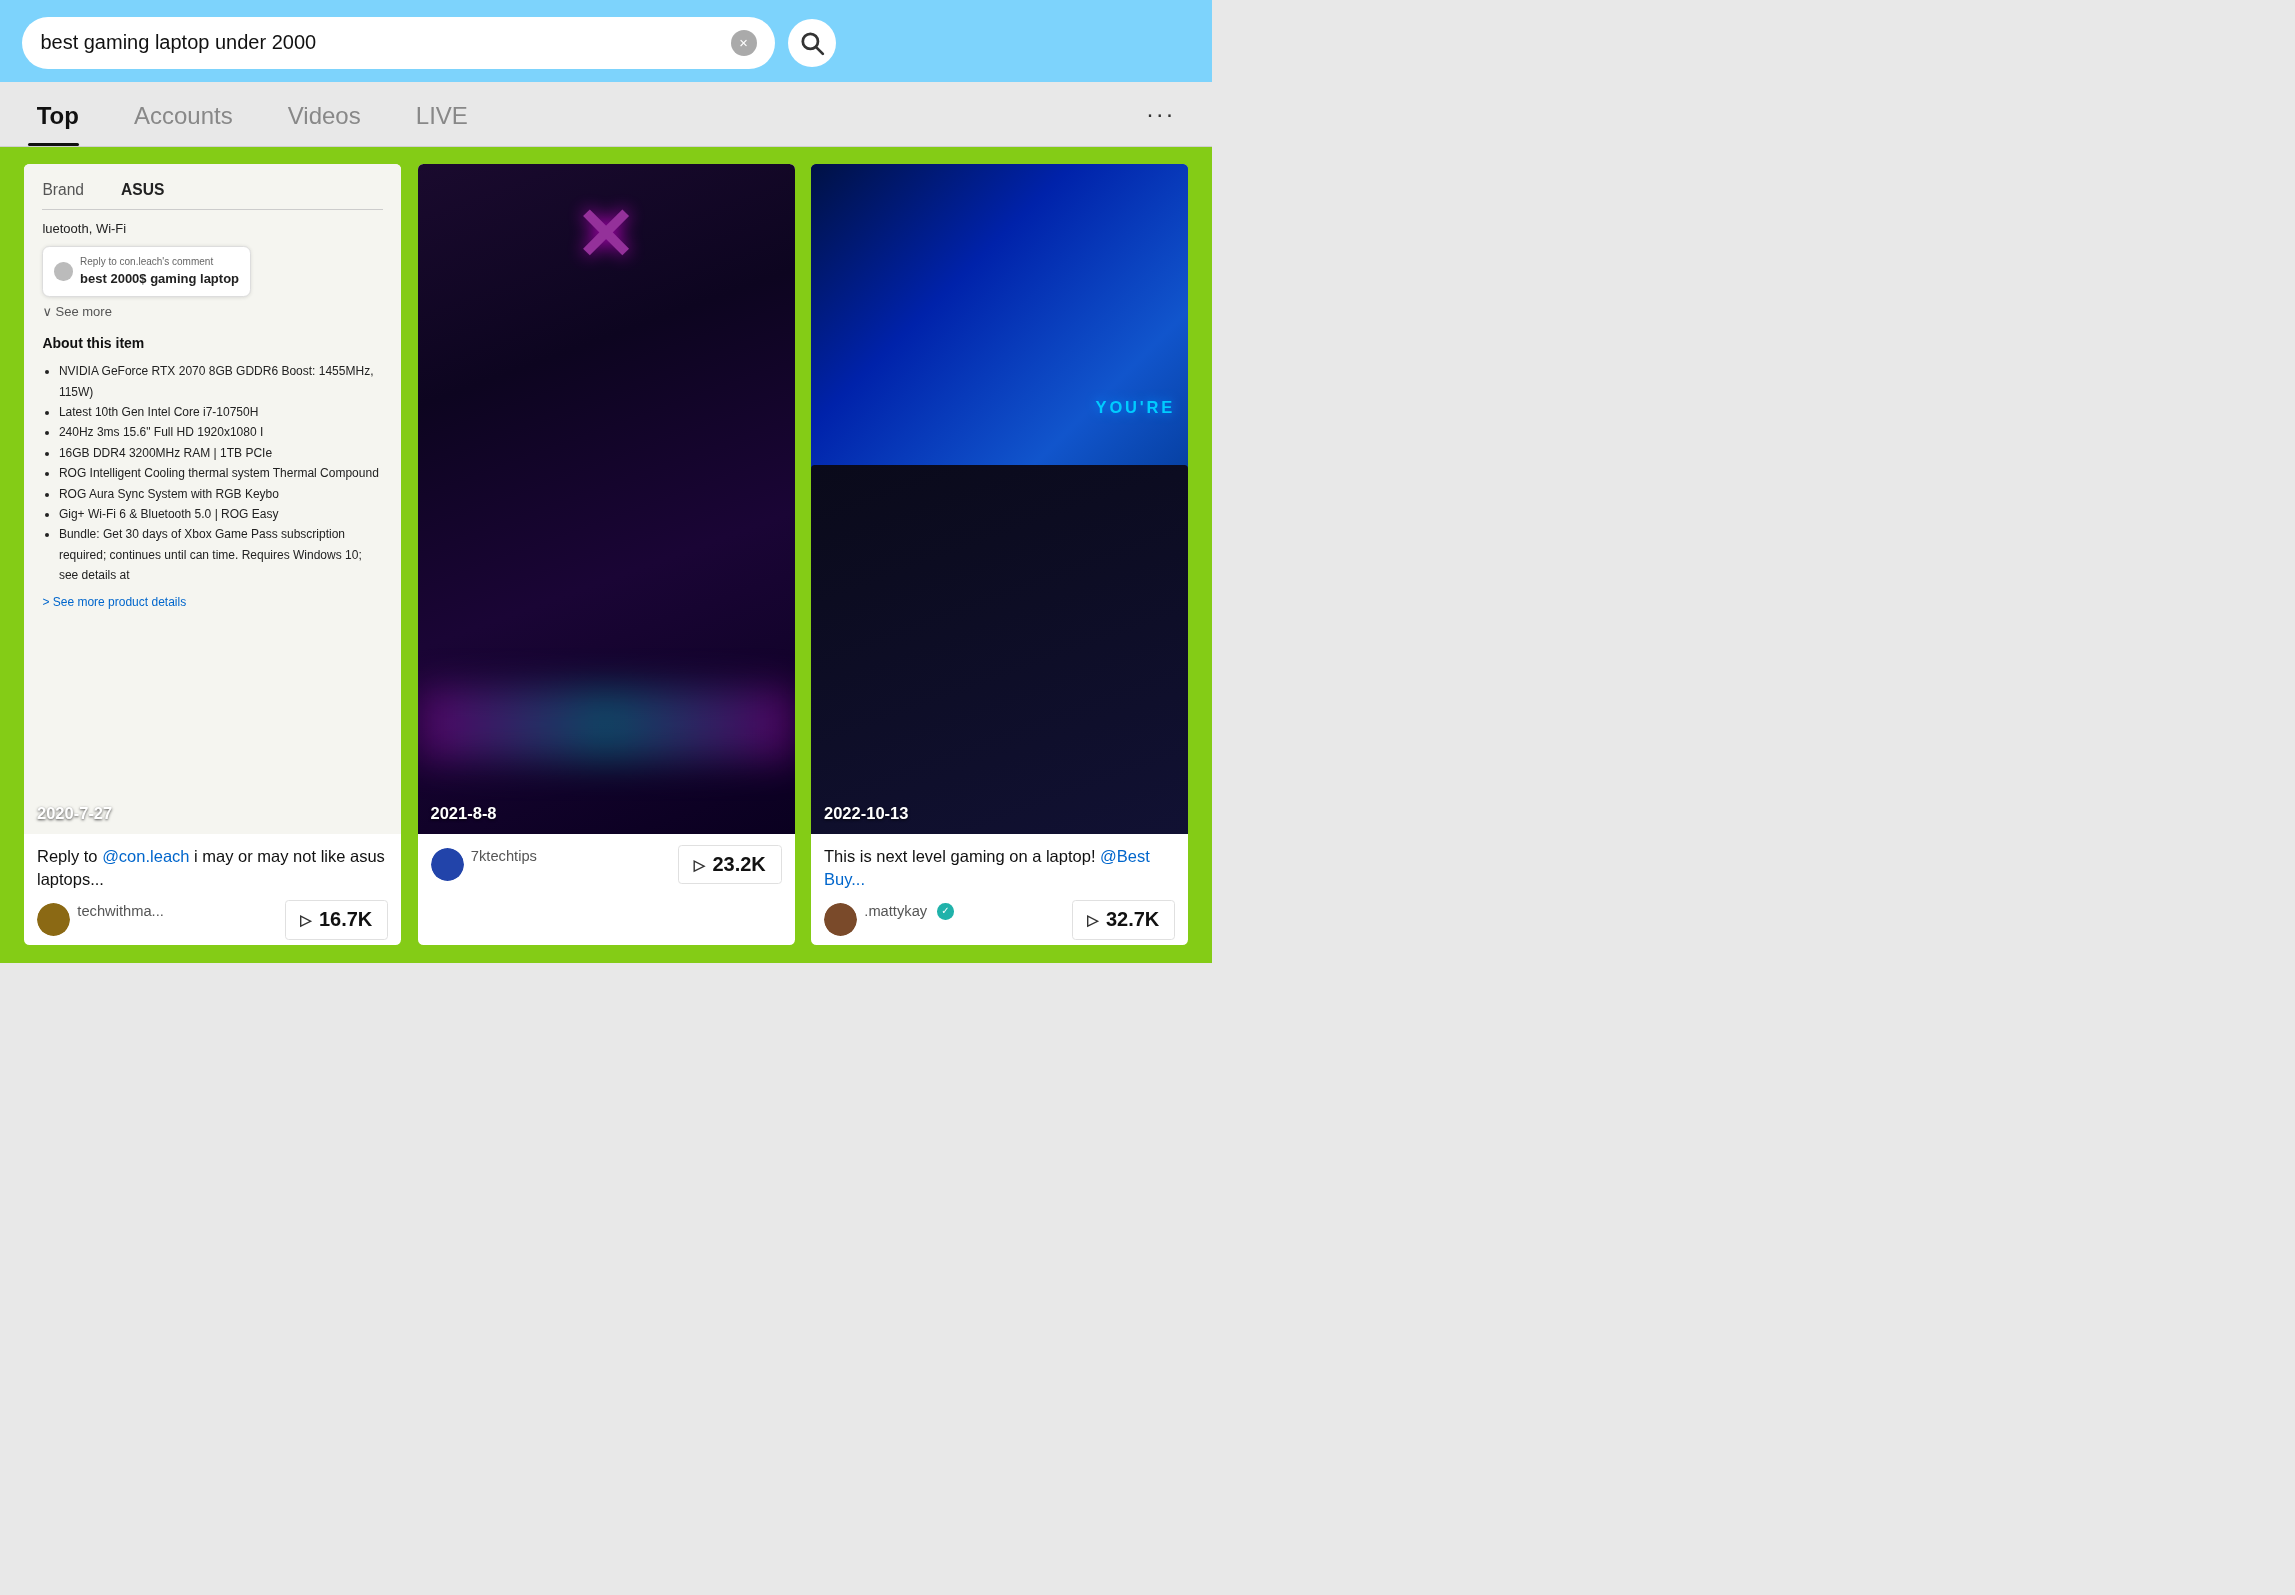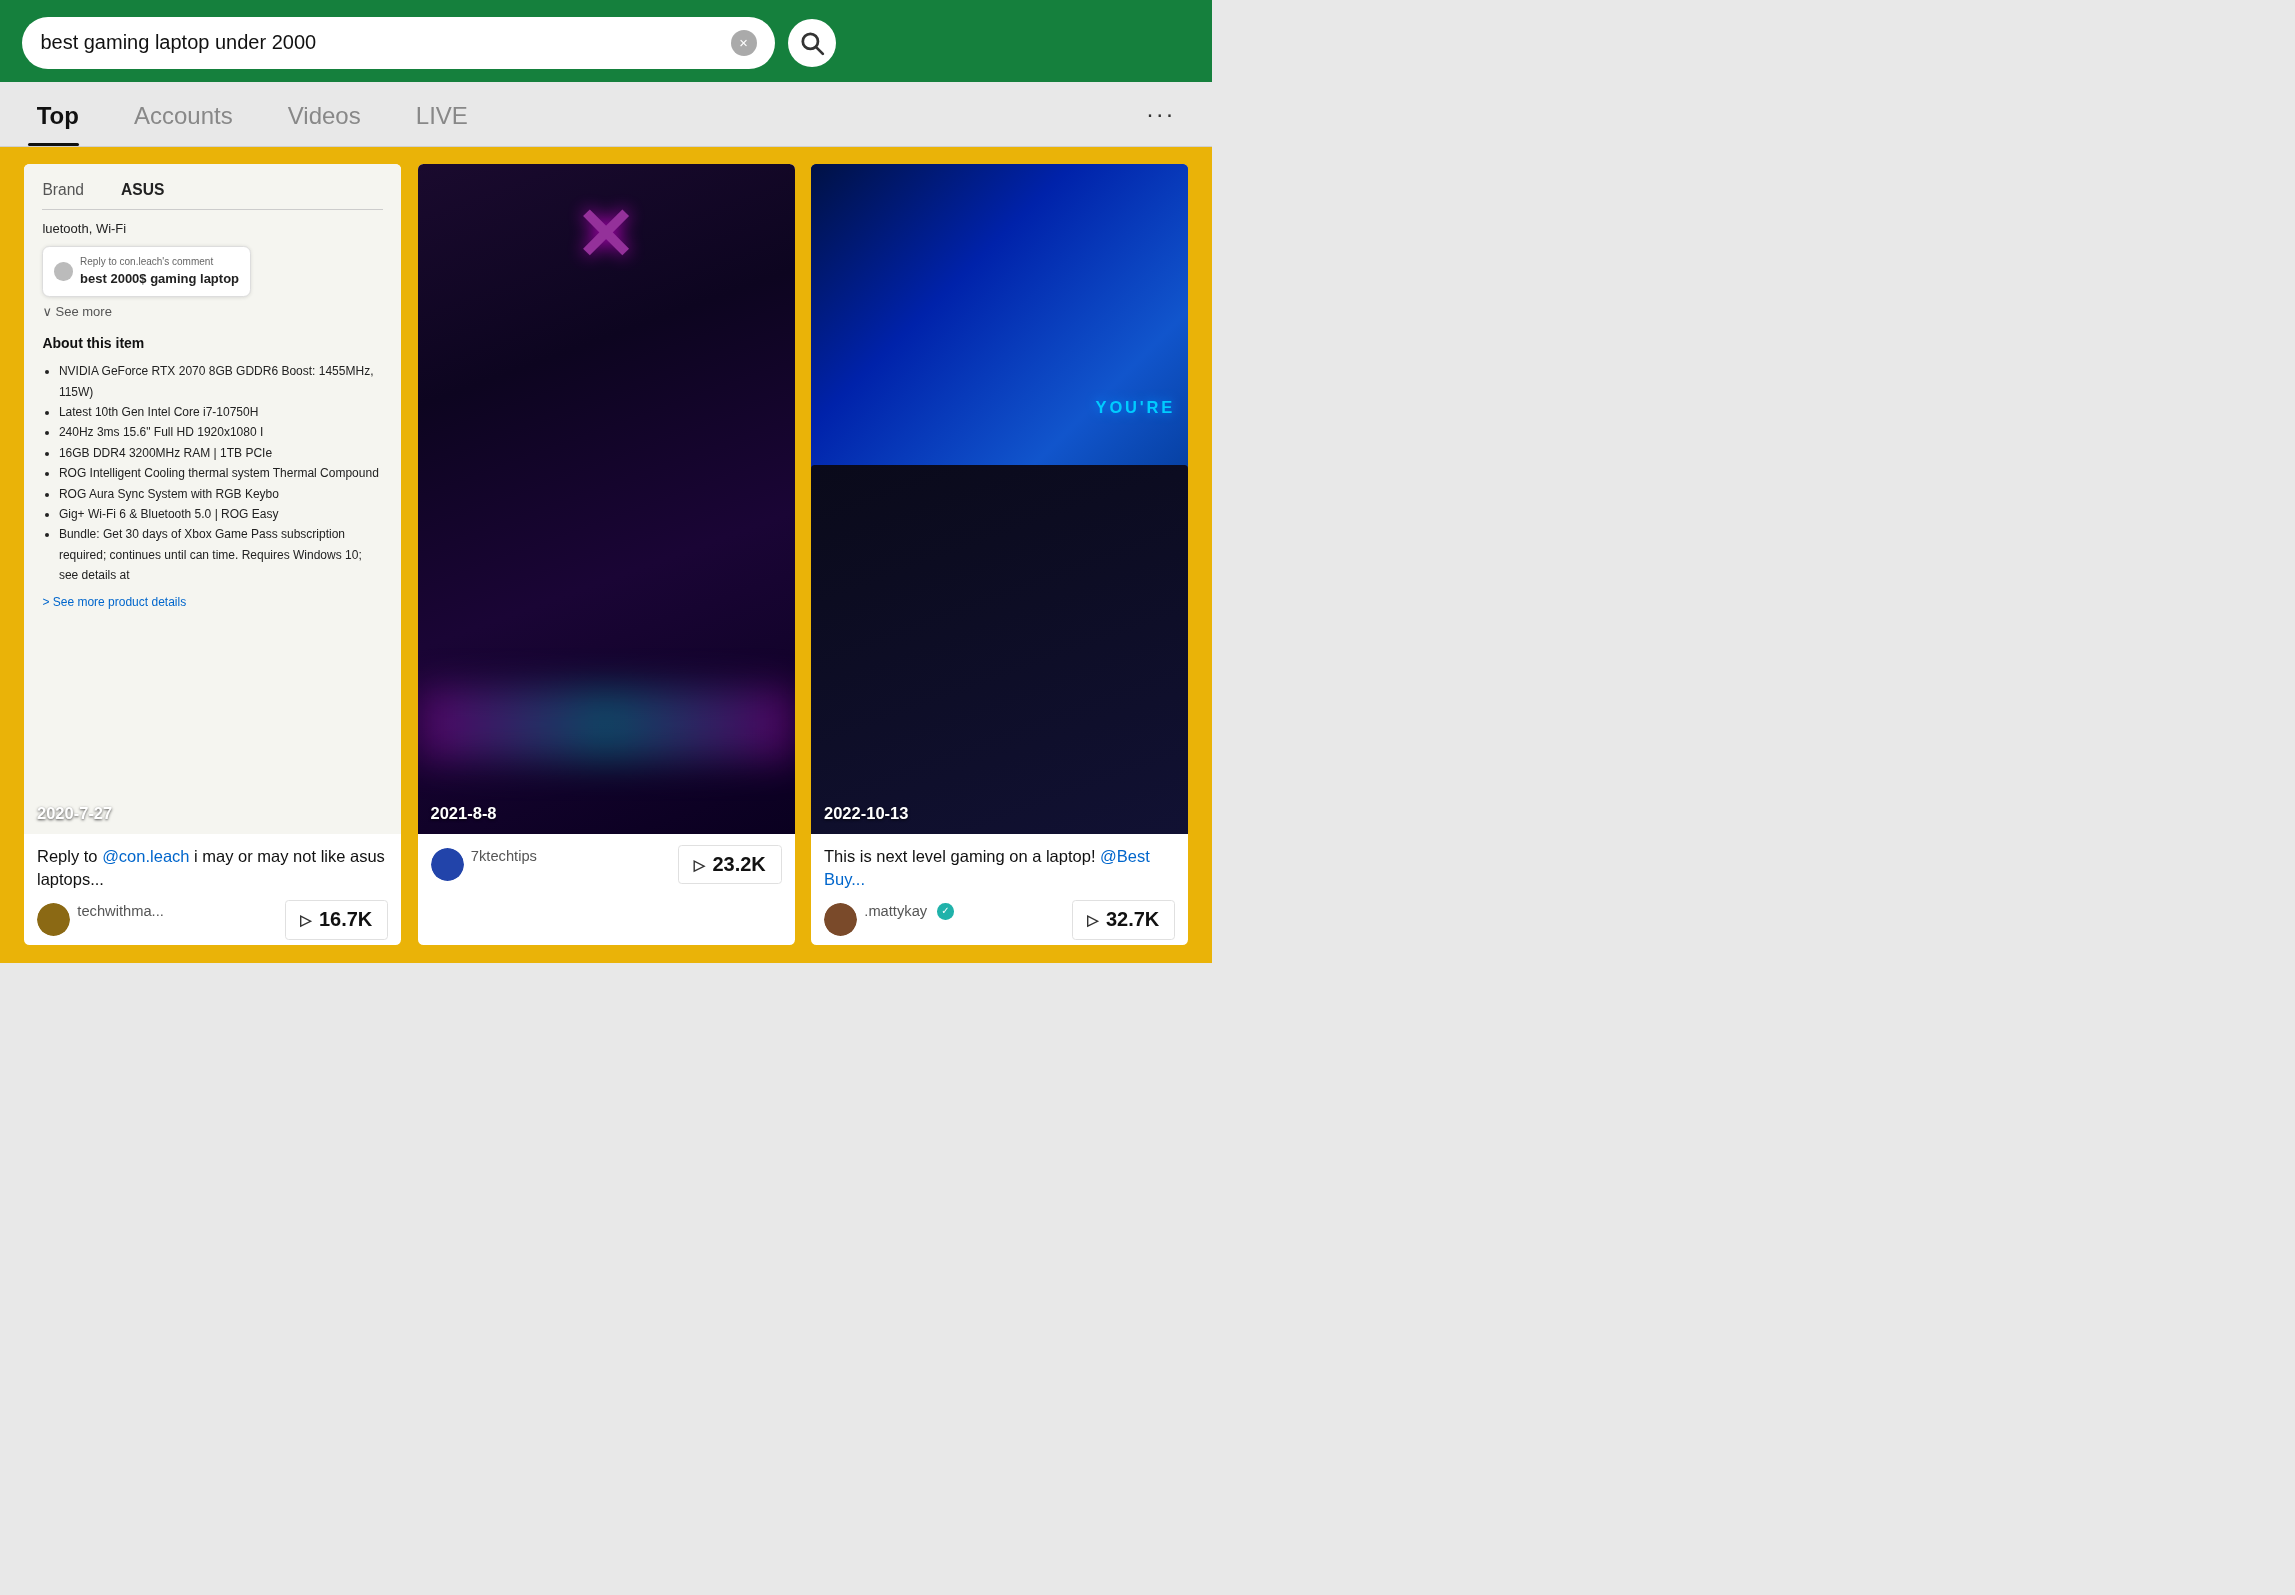--- a/index.html
+++ b/index.html
@@ -6,21 +6,21 @@
     body {
       background: #e8e8e8;
       font-family: -apple-system, BlinkMacSystemFont, "Segoe UI", sans-serif;
       width: 1212px;
       min-height: 845px;
       overflow-x: hidden;
     }
 
     
     .search-bar-container {
-      background: #15803d;
+      background: #7dd3fc;
       padding: 16.5px 22px 13px 22px;
       display: flex;
       align-items: center;
       gap: 9.2px;
     }
     .search-bar {
       background: #fff;
       border-radius: 27.5px;
       display: flex;
       align-items: center;
@@ -102,21 +102,21 @@
       font-size: 24px;
       color: #333;
       cursor: pointer;
       padding: 9.2px;
       letter-spacing: 1.8px;
     }
 
     
     .content-area {
       padding: 16.5px 24px 18.4px 24px;
-      background: #eab308;
+      background: #84cc16;
     }
     .video-grid {
       display: grid;
       grid-template-columns: repeat(3, 1fr);
       gap: 16.5px;
     }
 
     
     .video-card {
       background: #fff;

